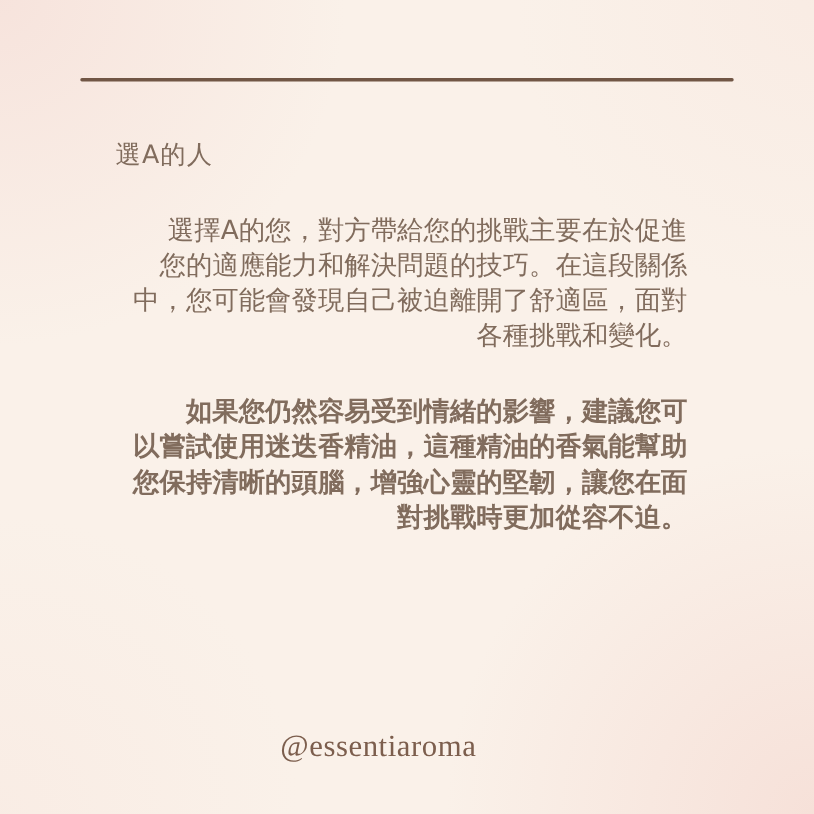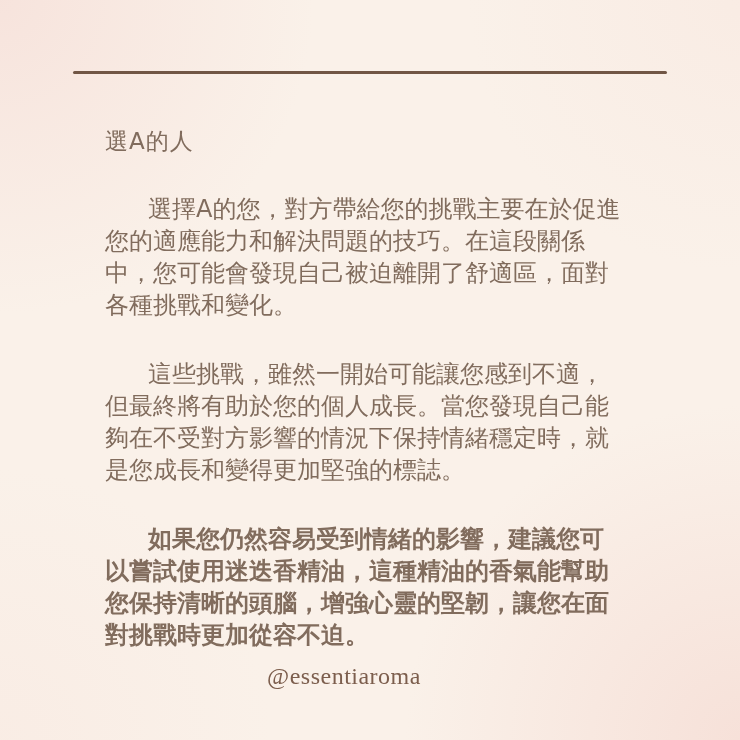--- a/index.html
+++ b/index.html
@@ -46,44 +46,43 @@
     font-weight: normal;
     letter-spacing: 1px;
     margin: 0 0 39px 0;
   }
   .para {
     font-size: 24px;
     line-height: 32px;
     letter-spacing: 0;
     text-indent: 43px;
     margin: 0 0 37px 0;
-    text-align: left;
+    text-align: right;
     word-break: normal;
   }
   .para:last-child {
     margin-bottom: 0;
     font-weight: bold;
   }
   .handle {
     position: absolute;
     left: 0;
     top: 663px;
     width: 688px;
     text-align: center;
     font-family: "Liberation Serif", "DejaVu Serif", serif;
-    font-size: 24px;
+    font-size: 28px;
     letter-spacing: 0.5px;
     color: #7c5e4d;
   }
 </style>
 </head>
 <body>
 
 <div class="card">
   <div class="rule"></div>
   <div class="content">
     <h1 class="title">選A的人</h1>
     <p class="para">選擇A的您，對方帶給您的挑戰主要在於促進您的適應能力和解決問題的技巧。在這段關係中，您可能會發現自己被迫離開了舒適區，面對各種挑戰和變化。</p>
-    <p class="para">這些挑戰，雖然一開始可能讓您感到不適，但最終將有助於您的個人成長。當您發現自己能夠在不受對方影響的情況下保持情緒穩定時，就是您成長和變得更加堅強的標誌。</p>
     <p class="para">如果您仍然容易受到情緒的影響，建議您可以嘗試使用迷迭香精油，這種精油的香氣能幫助您保持清晰的頭腦，增強心靈的堅韌，讓您在面對挑戰時更加從容不迫。</p>
   </div>
   <div class="handle">@essentiaroma</div>
 </div>
 
 </body></html>

